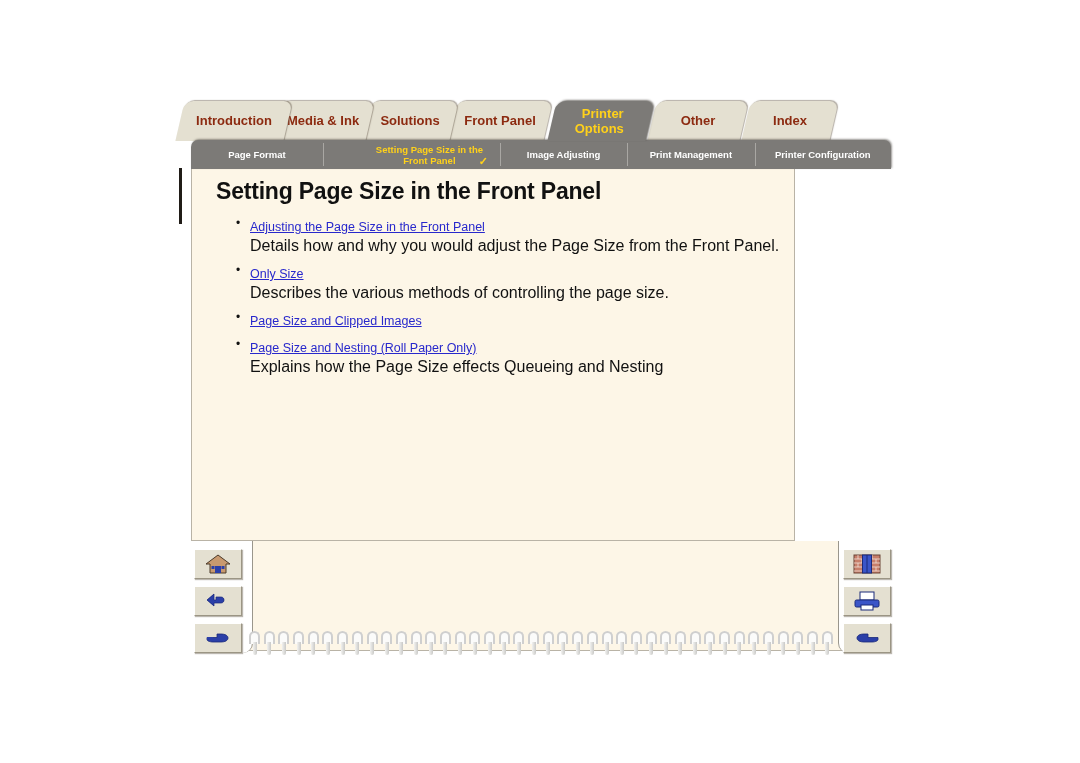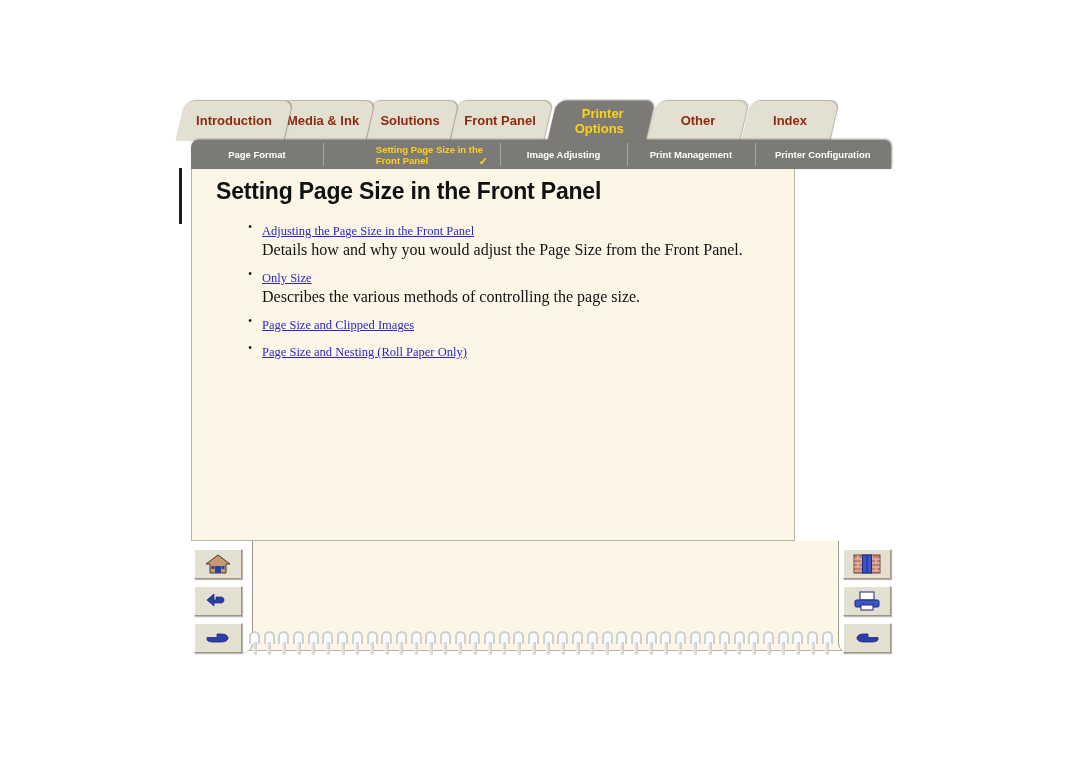--- a/index.html
+++ b/index.html
@@ -79,20 +79,21 @@
     z-index: 20;
   }
   .subtab {
     flex: 1 1 0;
     display: flex;
     align-items: center;
     justify-content: center;
     color: #ffffff;
     font-weight: bold;
     font-size: 9.5px;
+    text-align: center;
     line-height: 11px;
     position: relative;
     padding: 0 4px;
     box-sizing: border-box;
   }
   .subtab + .subtab::before {
     content: "";
     position: absolute;
     left: 0;
     top: 3px;
@@ -171,24 +172,23 @@
     box-sizing: border-box;
   }
   #doctitle {
     font-size: 23px;
     font-weight: bold;
     color: #111111;
     margin: 0 0 12px 0;
     letter-spacing: -0.2px;
   }
   ul#linklist {
-    margin: 16px;
+    margin: 4px;
     padding: 0 0 0 30px;
     list-style: none;
-    font-family: Liberation Serif, serif;
   }
   ul#linklist li {
     position: relative;
     margin-bottom: 9px;
   }
   ul#linklist li::before {
     content: "\2022";
     position: absolute;
     left: -14px;
     top: -1px;
@@ -337,21 +337,21 @@
     </div>
 
   <div id="leftrule"></div>
   <div id="page">
     <div id="content">
       <h1 id="doctitle">Setting Page Size in the Front Panel</h1>
       <ul id="linklist">
           <li><span class="litem-link">Adjusting the Page Size in the Front Panel</span><span class="litem-desc">Details how and why you would adjust the Page Size from the Front Panel.</span></li>
           <li><span class="litem-link">Only Size</span><span class="litem-desc">Describes the various methods of controlling the page size.</span></li>
           <li><span class="litem-link">Page Size and Clipped Images</span></li>
-          <li><span class="litem-link">Page Size and Nesting (Roll Paper Only)</span></li>
+          <li><span class="litem-link">Page Size and Nesting (Roll Paper Only)</span><span class="litem-desc">Explains how the Page Size effects Queueing and Nesting</span></li>
         </ul>
     </div>
   </div>
 
   <div id="spiral">
       <div class="coil">
         <div class="ring"></div>
         <div class="leg"></div>
       </div>
       <div class="coil">

